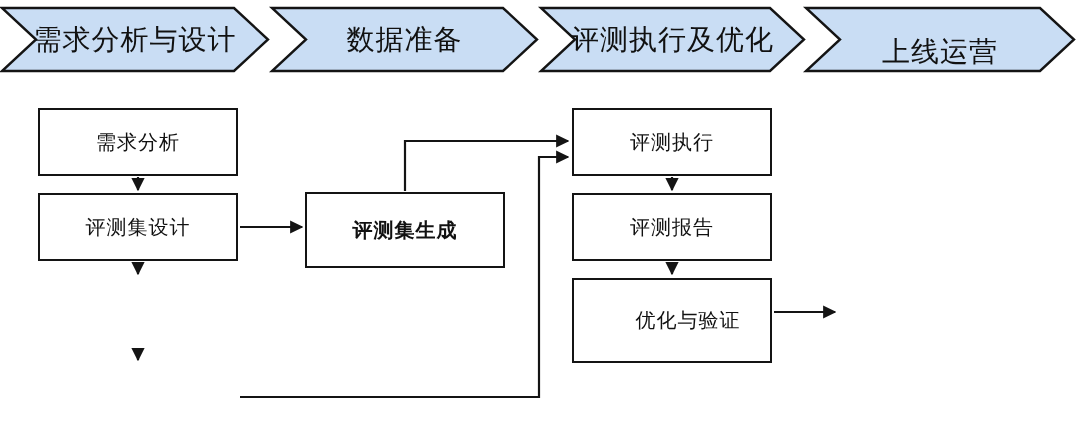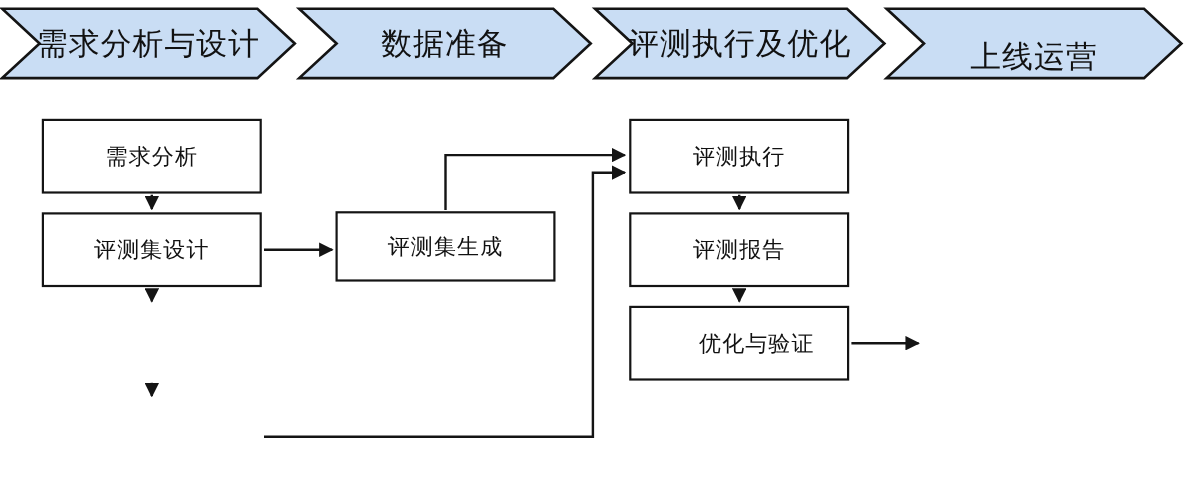--- a/index.html
+++ b/index.html
@@ -57,18 +57,18 @@
     <path class="conn" marker-end="url(#ah)" d="M774 312 L835 312"></path>
   </svg>
 
   <div class="phase-label" style="left:36px;top:8px;width:198px;height:63px;">需求分析与设计</div>
   <div class="phase-label" style="left:306px;top:8px;width:197px;height:63px;">数据准备</div>
   <div class="phase-label" style="left:575px;top:8px;width:195px;height:63px;">评测执行及优化</div>
   <div class="phase-label" style="left:840px;top:20px;width:200px;height:63px;">上线运营</div>
 
   <div class="node" style="left:38px;top:108px;width:200px;height:68px;">需求分析</div>
   <div class="node" style="left:38px;top:193px;width:200px;height:68px;">评测集设计</div>
-  <div class="node" style="left:305px;top:192px;width:200px;height:64px;">评测集生成</div>
+  <div class="node" style="left:305px;top:192px;width:200px;height:76px;font-weight:bold;">评测集生成</div>
   <div class="node" style="left:572px;top:193px;width:200px;height:68px;">评测报告</div>
   <div class="node" style="left:572px;top:108px;width:200px;height:68px;">评测执行</div>
-  <div class="node" style="left:572px;top:278px;width:200px;height:68px;padding-left:32px;">优化与验证</div>
+  <div class="node" style="left:572px;top:278px;width:200px;height:85px;padding-left:32px;">优化与验证</div>
 
 </div>
 
 </body></html>

